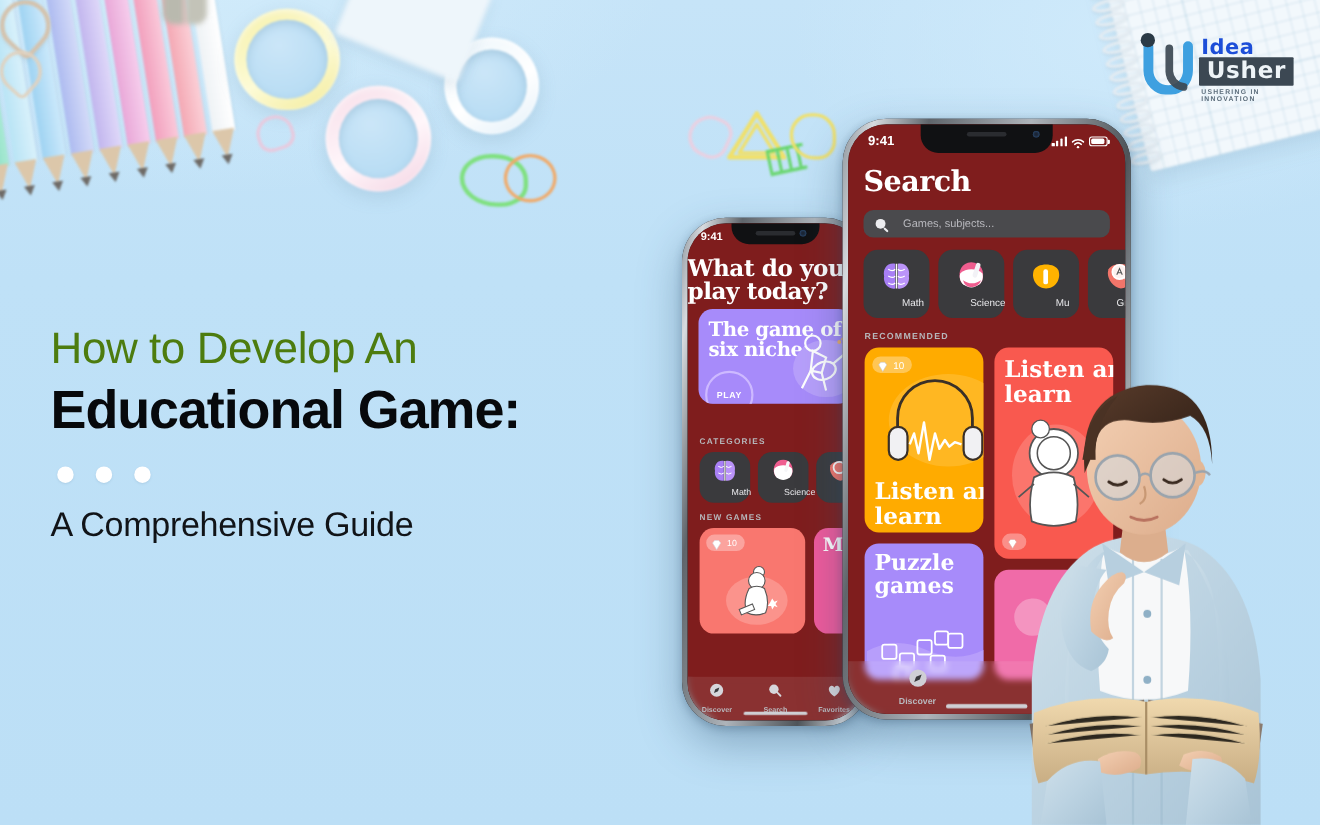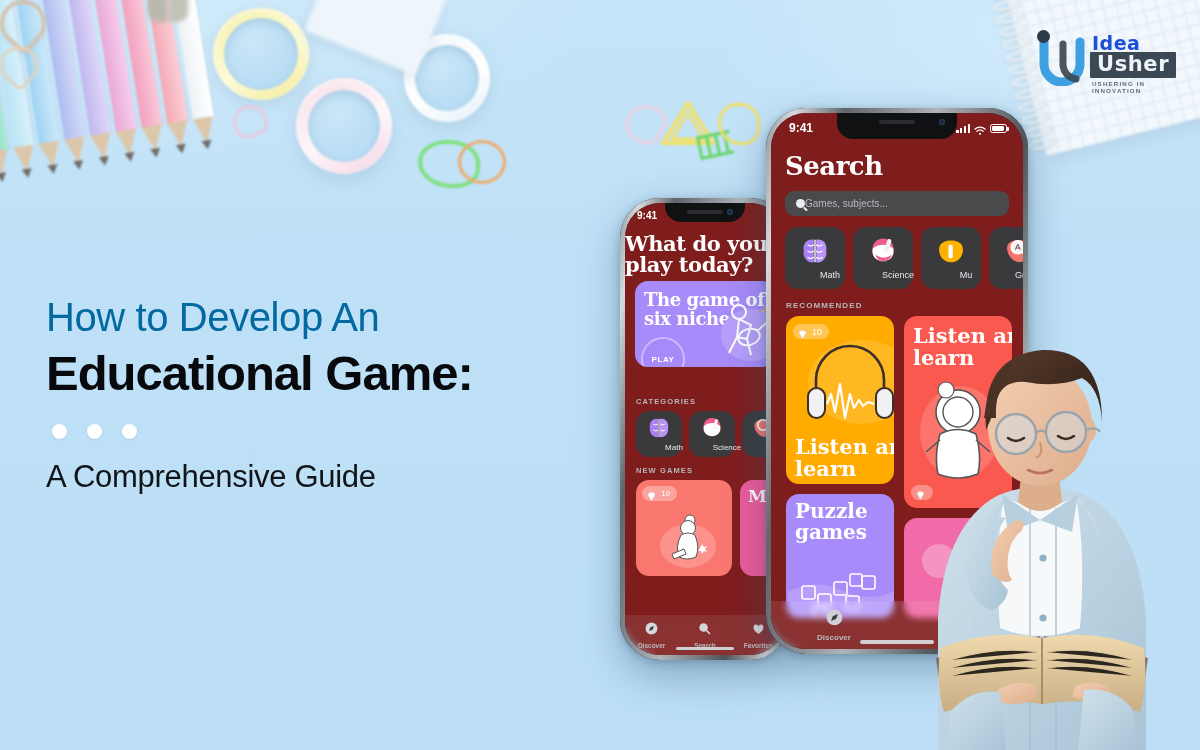--- a/index.html
+++ b/index.html
@@ -70,21 +70,21 @@
                color:#1d4ed8; font-weight:700; font-family:"DejaVu Sans", sans-serif; }
   .logo-usher-box { position:absolute; left:56px; top:26px; background:#3c4853; padding:2px 7px 3px 7px;
                border-radius:1px; }
   .logo-usher { font-size:21px; font-weight:700; color:#eef4f8; letter-spacing:.6px;
                font-family:"DejaVu Sans", sans-serif; line-height:1; }
   .logo-tag { position:absolute; left:58px; top:54px; font-size:6.2px; letter-spacing:1.15px;
               color:#5d6e7c; font-weight:700; }
 
   
   #headline { position:absolute; left:46px; top:296px; width:620px; }
-  .h-line1 { font-size:40px; font-weight:400; color:#0369a1; letter-spacing:-.4px; line-height:1.08; }
+  .h-line1 { font-size:40px; font-weight:400; color:#4d7c0f; letter-spacing:-.4px; line-height:1.08; }
   .h-line2 { font-size:49px; font-weight:800; color:#07090c; letter-spacing:-1.0px;
              line-height:1.12; margin-top:7px; }
   .dots { display:flex; gap:20px; margin:23px 0 20px 6px; }
   .dots span { width:15px; height:15px; border-radius:50%; background:#ffffff;
                box-shadow:0 1px 2px rgba(90,130,160,.18); }
   .h-line3 { font-size:31px; font-weight:400; color:#111418; letter-spacing:-.3px; }
 
   
   .phone { position:absolute; border-radius:40px; background:#15171a;
            box-shadow:0 16px 40px rgba(50,85,115,.40), 0 2px 8px rgba(40,70,95,.3); }
@@ -114,21 +114,21 @@
   .battery::after { content:""; position:absolute; right:-3px; top:2.6px; width:1.6px; height:3.6px;
                     background:#fff; border-radius:0 1px 1px 0; }
   .battery i { position:absolute; left:1px; top:1px; bottom:1px; right:2px; background:#fff;
                border-radius:1.4px; }
 
   .app { position:absolute; inset:0; background:#7f1d1d; padding-top:30px; }
   .app-title { font-family:"DejaVu Serif", serif; font-weight:700; color:#fff; }
   .sec-label { color:#b6b6ba; font-weight:700; letter-spacing:1.1px; }
 
   .searchbar { background:#4a4a4d; border-radius:9px; display:flex; align-items:center;
-               gap:0; padding:0 11px; }
+               gap:16px; padding:0 11px; }
   .searchbar .mg { width:9px; height:9px; border-radius:50%; background:#ededf0; position:relative; }
   .searchbar .mg::after { content:""; position:absolute; right:-3px; bottom:-2px; width:5px; height:1.8px;
                background:#ededf0; transform:rotate(42deg); border-radius:1px; }
   .searchbar span { color:#b8b8bd; }
 
   .cat { background:#3a3a3d; border-radius:13px; display:flex; flex-direction:column;
          align-items:center; justify-content:center; }
   .cat .lbl { color:#e9e9ec;margin-left:30px; }
   .cat .ico { border-radius:9px; display:flex; align-items:center; justify-content:center; }
 

